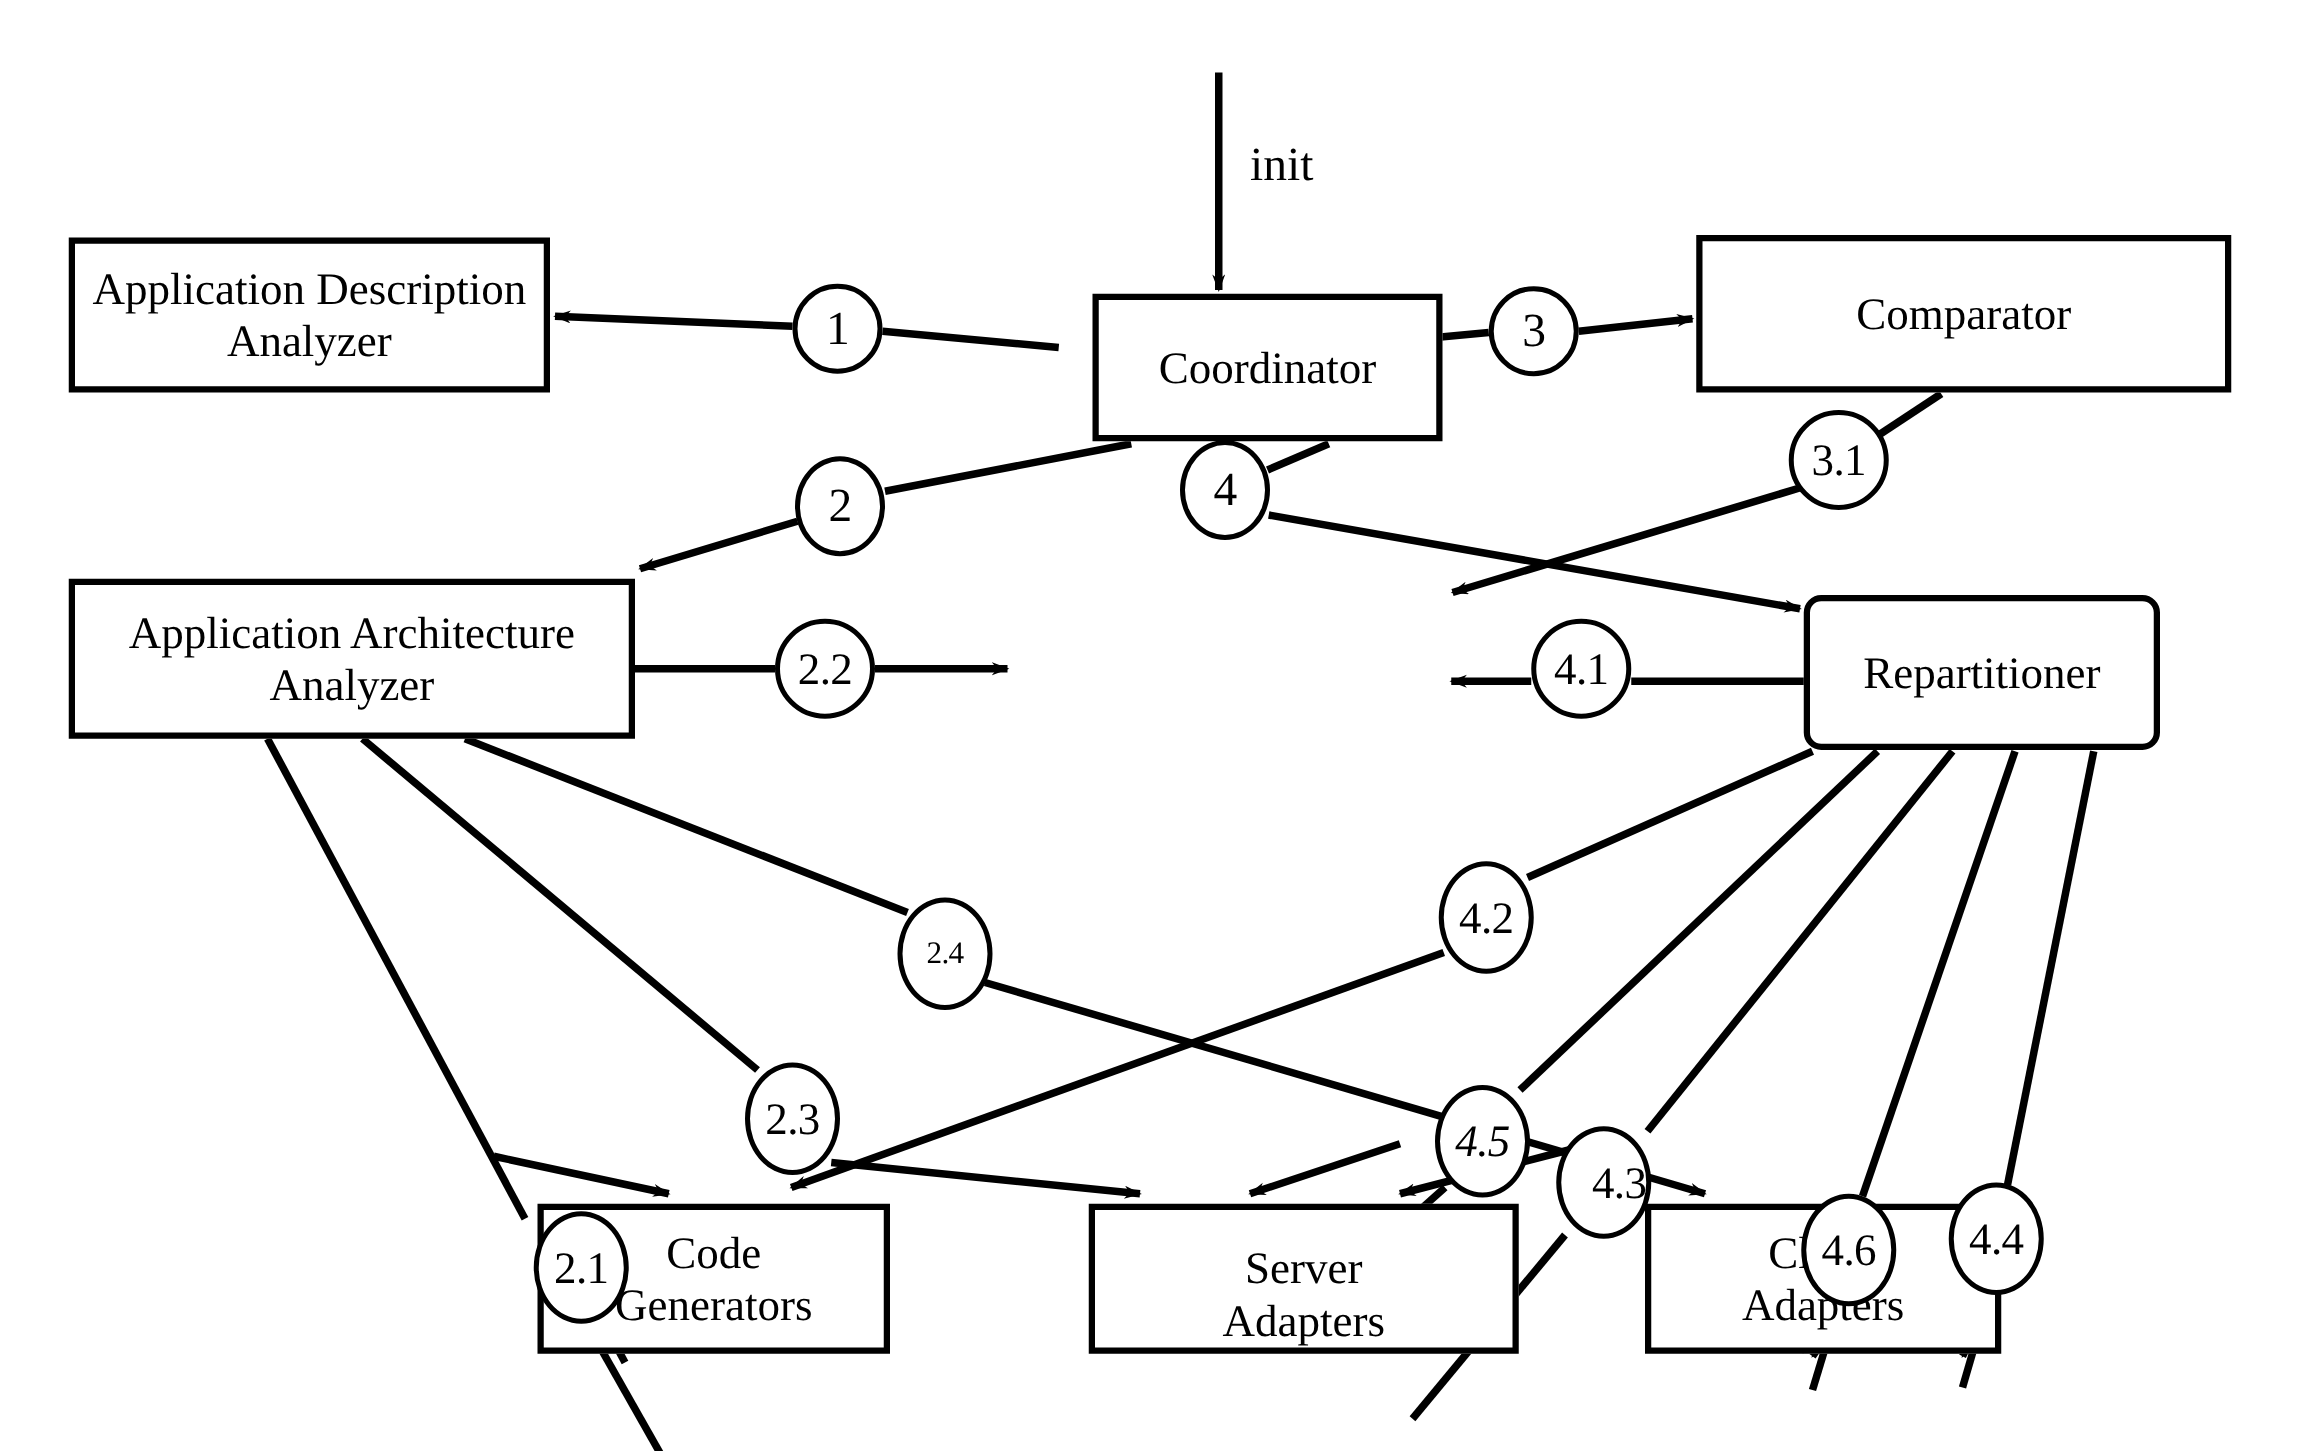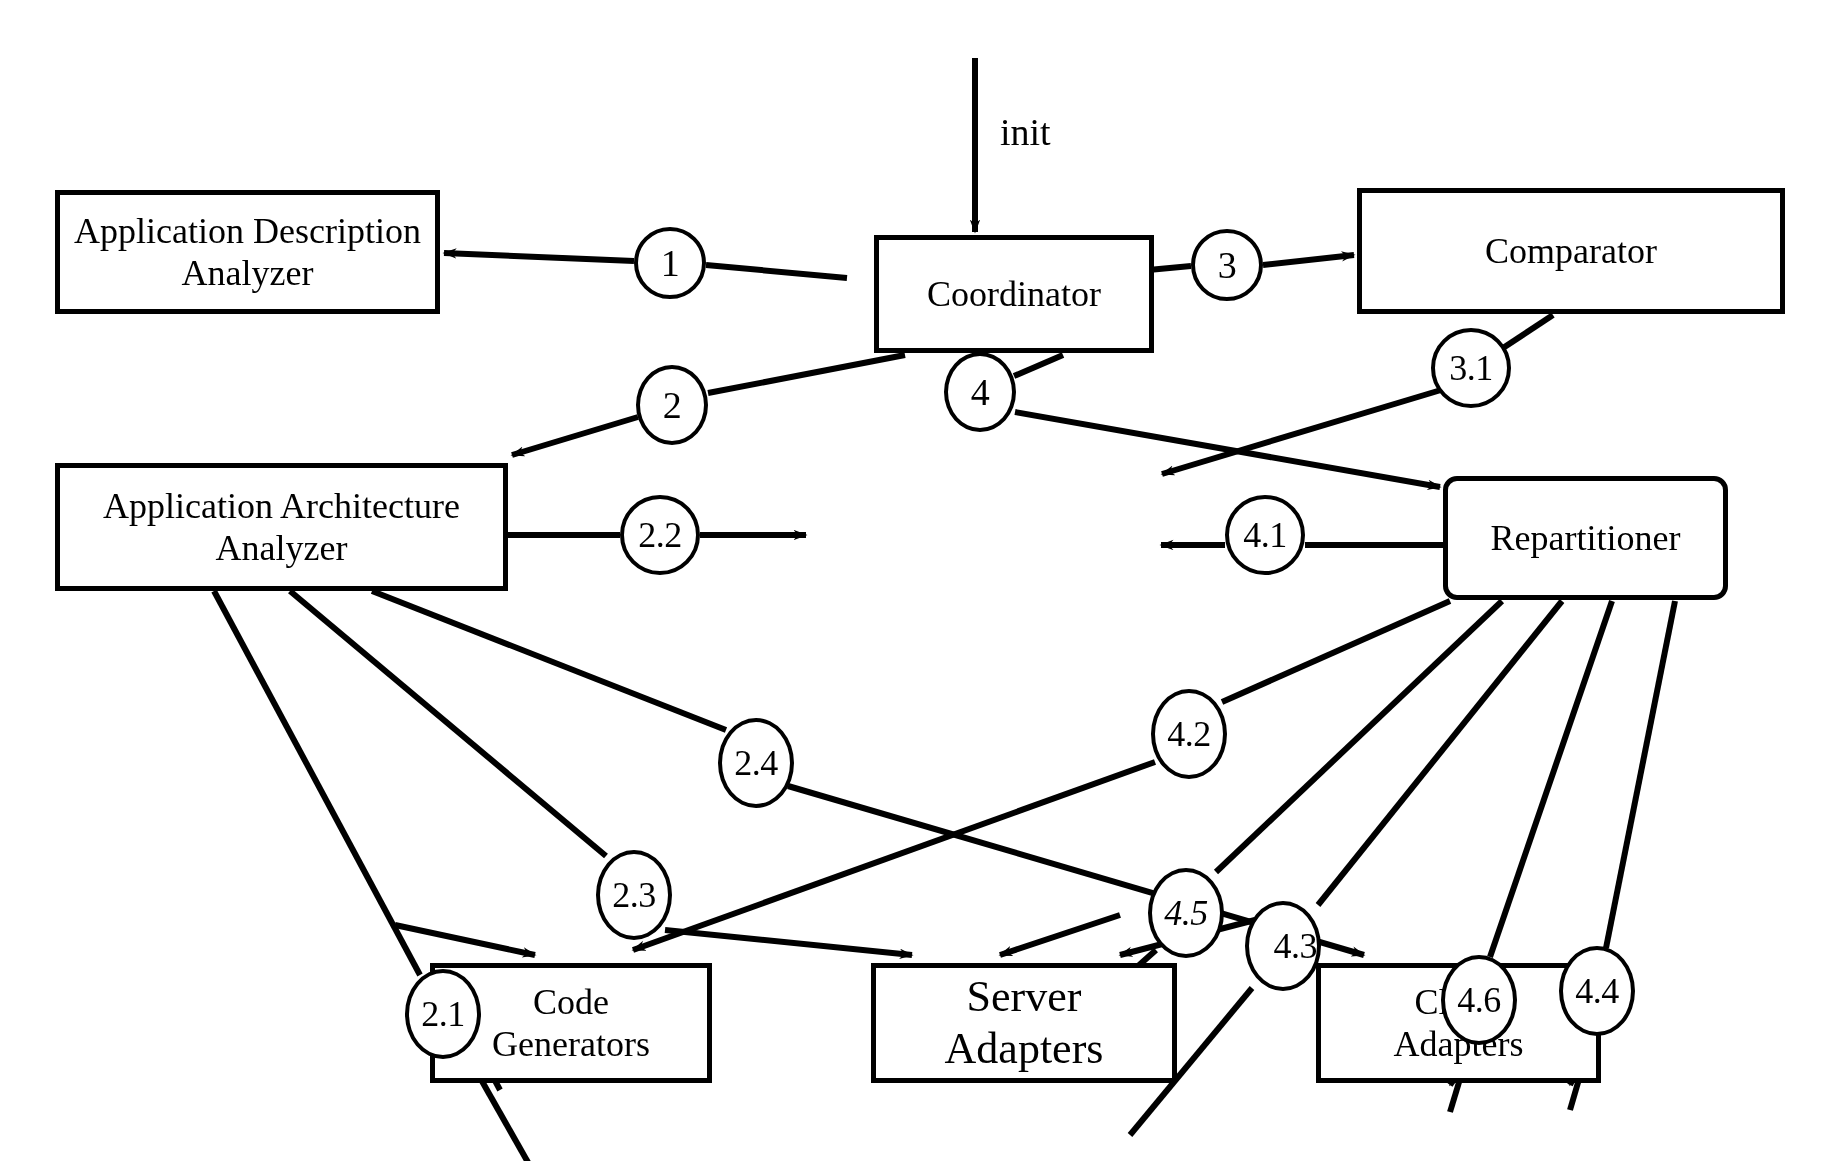--- a/index.html
+++ b/index.html
@@ -151,21 +151,21 @@
 
   <div class="node" style="left:1443px; top:476px; width:285px; height:124px; font-size:36px;border-radius:14px;">
     <span class="node-label">Repartitioner</span>
   </div>
 
   <div class="node" style="left:430px; top:963px; width:282px; height:120px; font-size:36px;">
     <span class="node-label">Code
 Generators</span>
   </div>
 
-  <div class="node" style="left:871px; top:963px; width:306px; height:120px; font-size:44px;">
+  <div class="node" style="left:871px; top:963px; width:344px; height:120px; font-size:36px;align-items:flex-end;">
     <span class="node-label">Server
 Adapters</span>
   </div>
 
   <div class="node" style="left:1316px; top:963px; width:285px; height:120px; font-size:36px;">
     <span class="node-label">Client
 Adapters</span>
   </div>
 
   <div class="caption" style="left:1000px; top:110px; font-size:38px;">init</div>
@@ -191,29 +191,29 @@
   </div>
 
   <div class="marker" style="left:620px; top:495px; width:80px; height:80px; font-size:36px;">
     <span>2.2</span>
   </div>
 
   <div class="marker" style="left:1225px; top:495px; width:80px; height:80px; font-size:36px;">
     <span>4.1</span>
   </div>
 
-  <div class="marker" style="left:718px; top:718px; width:76px; height:90px; font-size:36px;">
+  <div class="marker" style="left:718px; top:718px; width:76px; height:90px; font-size:25px;">
     <span>2.4</span>
   </div>
 
   <div class="marker" style="left:596px; top:850px; width:76px; height:90px; font-size:36px;">
     <span>2.3</span>
   </div>
 
-  <div class="marker" style="left:405px; top:969px; width:76px; height:90px; font-size:36px;justify-content:center;">
+  <div class="marker" style="left:427px; top:969px; width:76px; height:90px; font-size:36px;justify-content:center;">
     <span>2.1</span>
   </div>
 
   <div class="marker" style="left:1151px; top:689px; width:76px; height:90px; font-size:36px;">
     <span>4.2</span>
   </div>
 
   <div class="marker" style="left:1148px; top:868px; width:76px; height:90px; font-size:36px;font-style:italic;">
     <span>4.5</span>
   </div>

